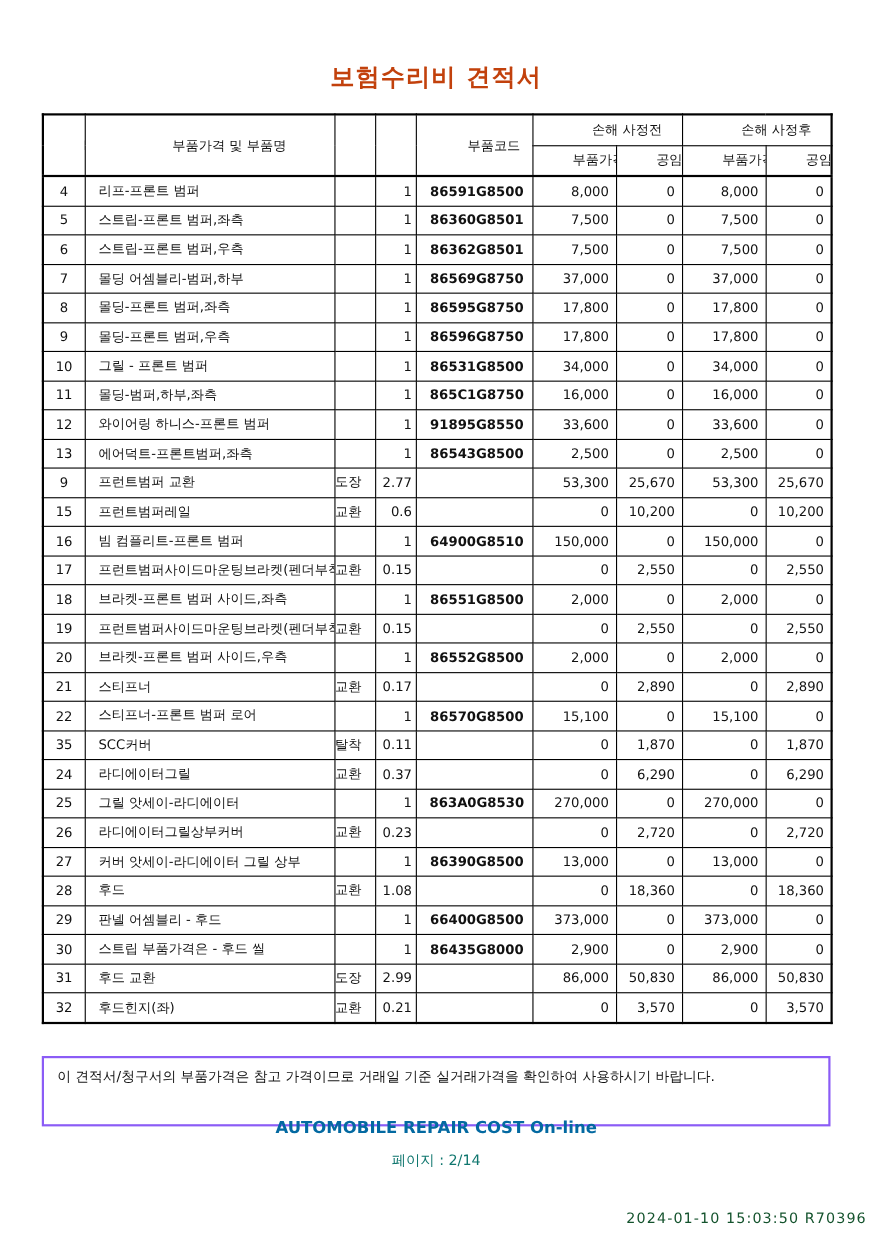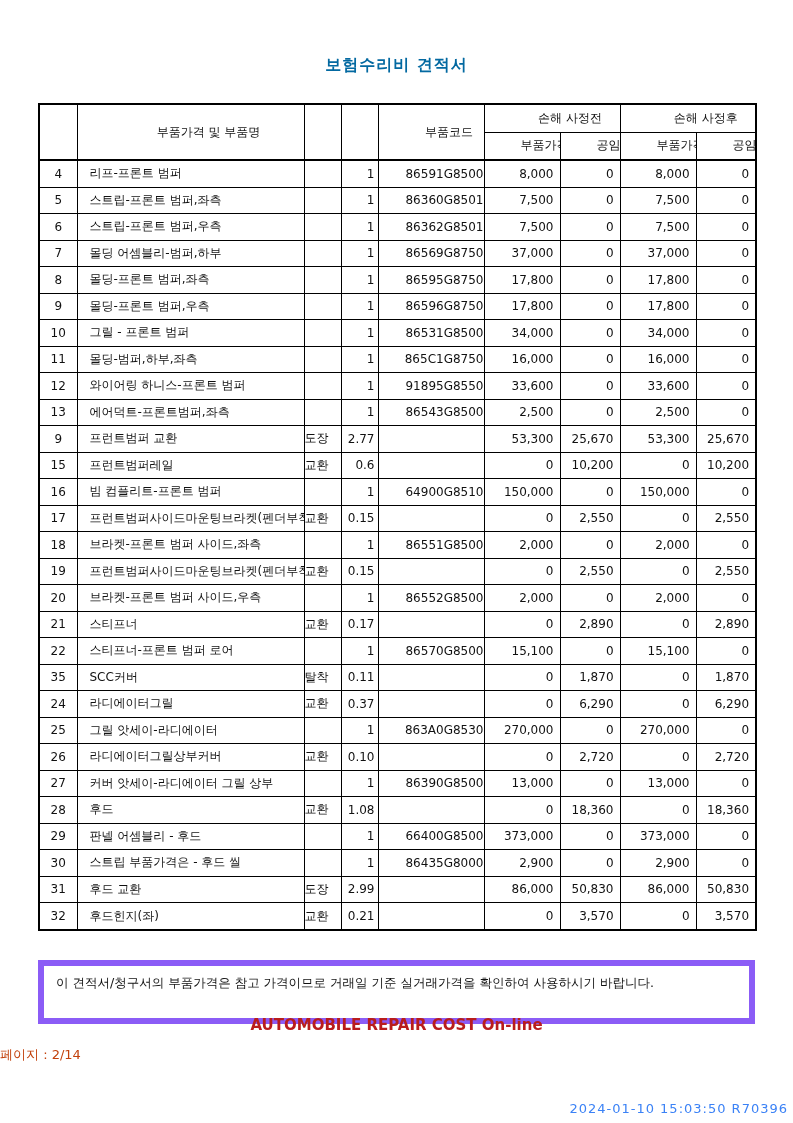--- a/index.html
+++ b/index.html
@@ -9,24 +9,24 @@
     width: 793px; height: 1123px;
     background: #ffffff;
     font-family: "DejaVu Sans", "Liberation Sans", sans-serif;
     color: #111;
     overflow: hidden;
   }
   .doc-title {
     position: absolute;
     top: 55px; left: 0; right: 0;
     text-align: center;
-    font-size: 16px;
+    font-size: 22px;
     font-weight: bold;
     letter-spacing: 1px;
-    color: #0369a1;
+    color: #c2410c;
   }
   table.estimate {
     position: absolute;
     left: 38px; top: 103px;
     width: 717px; height: 828px;
     border-collapse: collapse;
     table-layout: fixed;
     border: 2px solid #000;
   }
   table.estimate th, table.estimate td {
@@ -42,50 +42,51 @@
     text-align: center;
     height: 28px;
     padding-left: 36px;
   }
   table.estimate thead tr.group-row th { border-bottom: 1px solid #000; }
   table.estimate thead { border-bottom: 2px solid #000; }
   td.c-no   { text-align: center; }
   td.c-item { text-align: left; padding-left: 12px; }
   td.c-work { text-align: left; }
   td.c-hq   { text-align: right; padding-right: 3px; }
-  td.c-code { text-align: right; padding-left: 5px; }
+  td.c-code { text-align: center; padding-left: 5px; font-weight: bold; }
   td.c-money{ text-align: right; padding-right: 6px; }
   .note-box {
     position: absolute;
     left: 38px; top: 960px;
     width: 717px; height: 64px;
-    border: 6px solid #8b5cf6;
+    border: 2px solid #8b5cf6;
     padding: 9px 12px;
     font-size: 12.5px;
     color: #111;
   }
   .footer-brand {
     position: absolute;
     top: 1016px; left: 0; right: 0;
     text-align: center;
     font-size: 15px;
     font-weight: bold;
-    color: #b91c1c;
+    color: #0369a1;
   }
   .footer-page {
     position: absolute;
     top: 1046px; left: 0; right: 0;
+    text-align: center;
     font-size: 13px;
-    color: #c2410c;
+    color: #0f766e;
   }
   .timestamp {
     position: absolute;
     top: 1101px; right: 5px;
     font-size: 13px;
-    color: #3b82f6;
+    color: #14532d;
     letter-spacing: 1px;
   }
 </style>
 </head>
 <body>
 
 <div class="doc-title">보험수리비 견적서</div>
 
 <table class="estimate">
   <colgroup>
@@ -378,21 +379,21 @@
     <td class="c-money">270,000</td>
     <td class="c-money">0</td>
     <td class="c-money">270,000</td>
     <td class="c-money">0</td>
   </tr>
 
   <tr>
     <td class="c-no">26</td>
     <td class="c-item">라디에이터그릴상부커버</td>
     <td class="c-work">교환</td>
-    <td class="c-hq">0.10</td>
+    <td class="c-hq">0.23</td>
     <td class="c-code"></td>
     <td class="c-money">0</td>
     <td class="c-money">2,720</td>
     <td class="c-money">0</td>
     <td class="c-money">2,720</td>
   </tr>
 
   <tr>
     <td class="c-no">27</td>
     <td class="c-item">커버 앗세이-라디에이터 그릴 상부</td>

